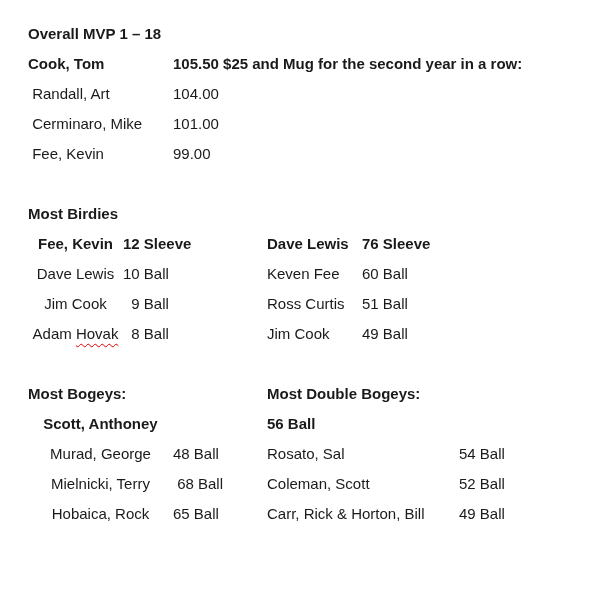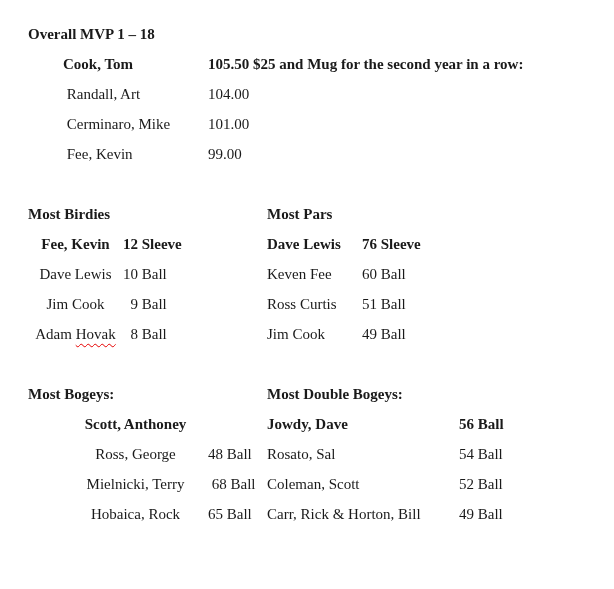--- a/index.html
+++ b/index.html
@@ -13,33 +13,32 @@
     background: var(--bg);
     font-family: "Liberation Sans", sans-serif;
     font-size: 15px;
     color: var(--text);
     overflow: hidden;
   }
   .doc {
     width: 614px;
     height: 430px;
     padding: 19px 18px 12px 28px;
-    font-family: Liberation Serif, serif;
   }
   .row {
     display: flex;
     height: 30px;
     line-height: 30px;
     align-items: stretch;
   }
   .row span { white-space: pre; }
   .b { font-weight: 700; }
   
   .cell { flex: 0 0 auto; display: block; }
-  .w145 { width: 145px; margin-left: 35px; }
+  .w145 { width: 145px; }
   .w95  { width: 95px; }
   .w192 { width: 192px; }
   .half-l { flex: 0 0 239px; display: flex; text-align: center; }
   .half-r { flex: 1 1 auto; display: flex; }
   .blank { height: 30px; }
   .misspelled {
     text-decoration-line: underline;
     text-decoration-style: wavy;
     text-decoration-color: var(--squiggle);
     text-decoration-thickness: 1px;
@@ -72,23 +71,20 @@
       <span>99.00</span>
     </div>
   </div>
 
   <div class="row blank"></div>
 
   <div>
     <div class="row">
       <div class="half-l">
         <span class="b">Most Birdies</span>
-      </div>
-      <div class="half-r">
-        <span class="b">Most Pars</span>
       </div>
     </div>
     <div class="row">
       <div class="half-l">
         <span class="cell w95 b">Fee, Kevin</span>
         <span class="b">12 Sleeve</span>
       </div>
       <div class="half-r">
         <span class="cell w95 b">Dave Lewis</span>
         <span class="b">76 Sleeve</span>
@@ -135,27 +131,26 @@
       </div>
       <div class="half-r">
         <span class="b">Most Double Bogeys:</span>
       </div>
     </div>
     <div class="row">
       <div class="half-l">
         <span class="cell w145 b">Scott, Anthoney</span>
       </div>
       <div class="half-r">
-        <span class="cell w192 b">Jowdy, Dave</span>
         <span class="b">56 Ball</span>
       </div>
     </div>
     <div class="row">
       <div class="half-l">
-        <span class="cell w145">Ross, George</span>
+        <span class="cell w145">Murad, George</span>
         <span>48 Ball</span>
       </div>
       <div class="half-r">
         <span class="cell w192">Rosato, Sal</span>
         <span>54 Ball</span>
       </div>
     </div>
     <div class="row">
       <div class="half-l">
         <span class="cell w145">Mielnicki, Terry</span>

